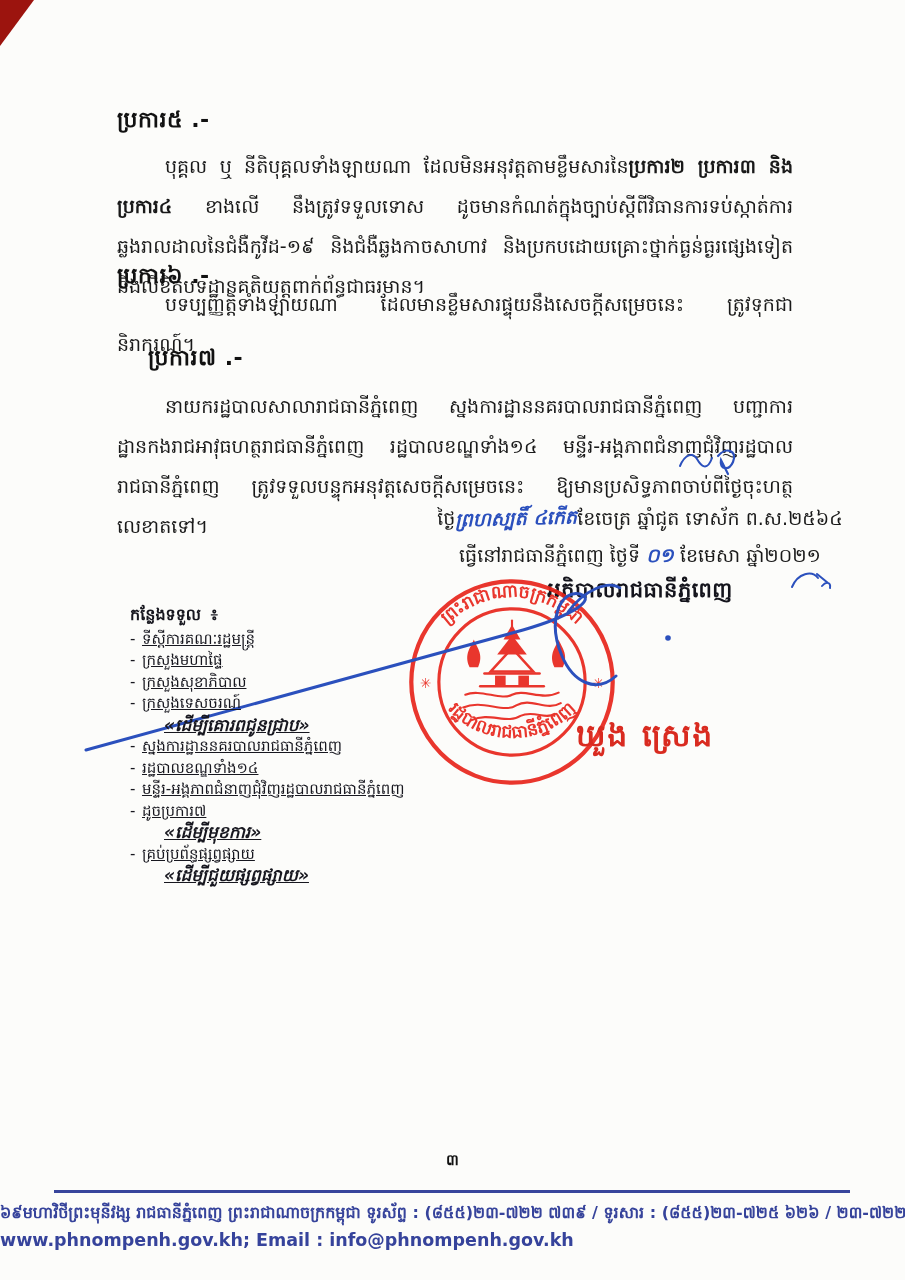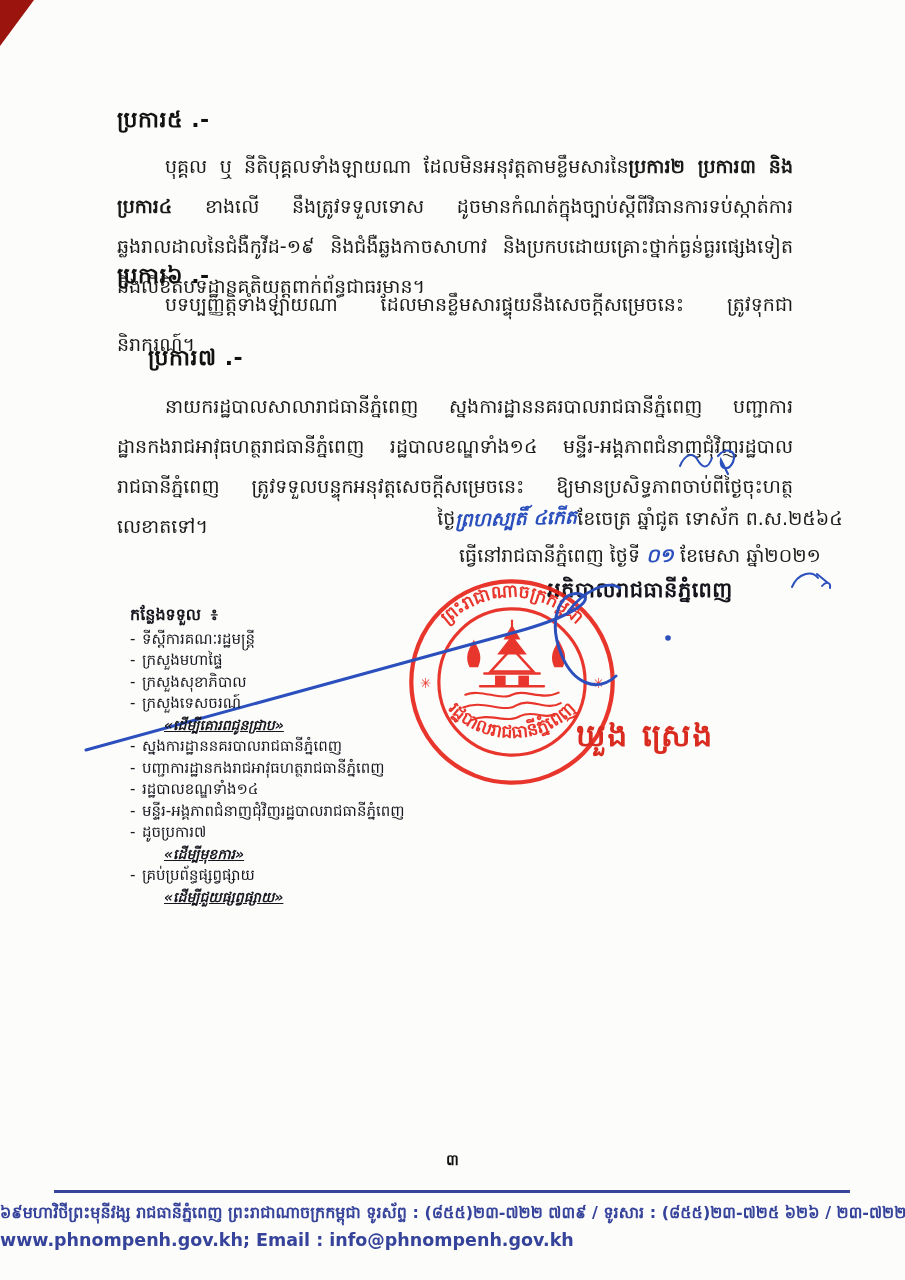--- a/index.html
+++ b/index.html
@@ -31,23 +31,23 @@
   .signer-name {
     position:absolute; left:576px; top:716px; font-size:31px; font-weight:bold;
     color:#d92b20; letter-spacing:2px; white-space:nowrap;
   }
   .stamp-wrap { position:absolute; left:406px; top:576px; width:212px; height:212px; opacity:.92; }
   .signature-wrap { position:absolute; left:68px; top:572px; width:650px; height:210px; pointer-events:none; }
   .paraph-wrap { position:absolute; left:676px; top:444px; width:70px; height:34px; }
   .initial-wrap { position:absolute; left:788px; top:568px; width:46px; height:26px; }
   .cc-block { position:absolute; left:130px; top:606px; width:300px; font-size:15px; line-height:21.5px; color:#17171f; }
   .cc-title { font-weight:bold; font-size:16px; margin-bottom:1px;font-family:Liberation Mono, monospace; }
-  .cc-item { padding-left:12px; position:relative; }
+  .cc-item { padding-left:12px; position:relative;text-decoration:underline; }
   .cc-item::before { content:"-"; position:absolute; left:0; top:0; }
-  .cc-note { margin-left:34px; font-style:italic; font-weight:bold; text-decoration:underline; font-size:14px; }
+  .cc-note { margin-left:34px; font-style:italic; font-weight:bold; text-decoration:underline; font-size:17px; }
   .page-number { position:absolute; left:0; top:1150px; width:100%; text-align:center; font-size:15px; font-weight:bold; color:#111; }
   .footer-rule { position:absolute; left:54px; top:1190px; width:796px; height:3px; background:#38459c; }
   .footer-line1 {
     position:absolute; left:0; top:1202px; width:100%; text-align:center;
     font-size:16px; font-weight:bold; color:#36439b; white-space:nowrap;
   }
   .footer-line2 {
     position:absolute; left:0; top:1230px; width:100%; 
     font-size:17.5px; font-weight:bold; color:#36439b;
   }
@@ -134,21 +134,20 @@
   <div class="signer-name">ឃួង ស្រេង</div>
 
   <div class="cc-block">
     <div class="cc-title">កន្លែងទទួល ៖</div>
     <div class="cc-item">ទីស្តីការគណៈរដ្ឋមន្ត្រី</div>
     <div class="cc-item">ក្រសួងមហាផ្ទៃ</div>
     <div class="cc-item">ក្រសួងសុខាភិបាល</div>
     <div class="cc-item">ក្រសួងទេសចរណ៍</div>
     <div class="cc-note">«ដើម្បីគោរពជូនជ្រាប»</div>
     <div class="cc-item">ស្នងការដ្ឋាននគរបាលរាជធានីភ្នំពេញ</div>
-    <div class="cc-item">បញ្ជាការដ្ឋានកងរាជអាវុធហត្ថរាជធានីភ្នំពេញ</div>
     <div class="cc-item">រដ្ឋបាលខណ្ឌទាំង១៤</div>
     <div class="cc-item">មន្ទីរ-អង្គភាពជំនាញជុំវិញរដ្ឋបាលរាជធានីភ្នំពេញ</div>
     <div class="cc-item">ដូចប្រការ៧</div>
     <div class="cc-note">«ដើម្បីមុខការ»</div>
     <div class="cc-item">គ្រប់ប្រព័ន្ធផ្សព្វផ្សាយ</div>
     <div class="cc-note">«ដើម្បីជួយផ្សព្វផ្សាយ»</div>
   </div>
 
   <div class="page-number">៣</div>
 

